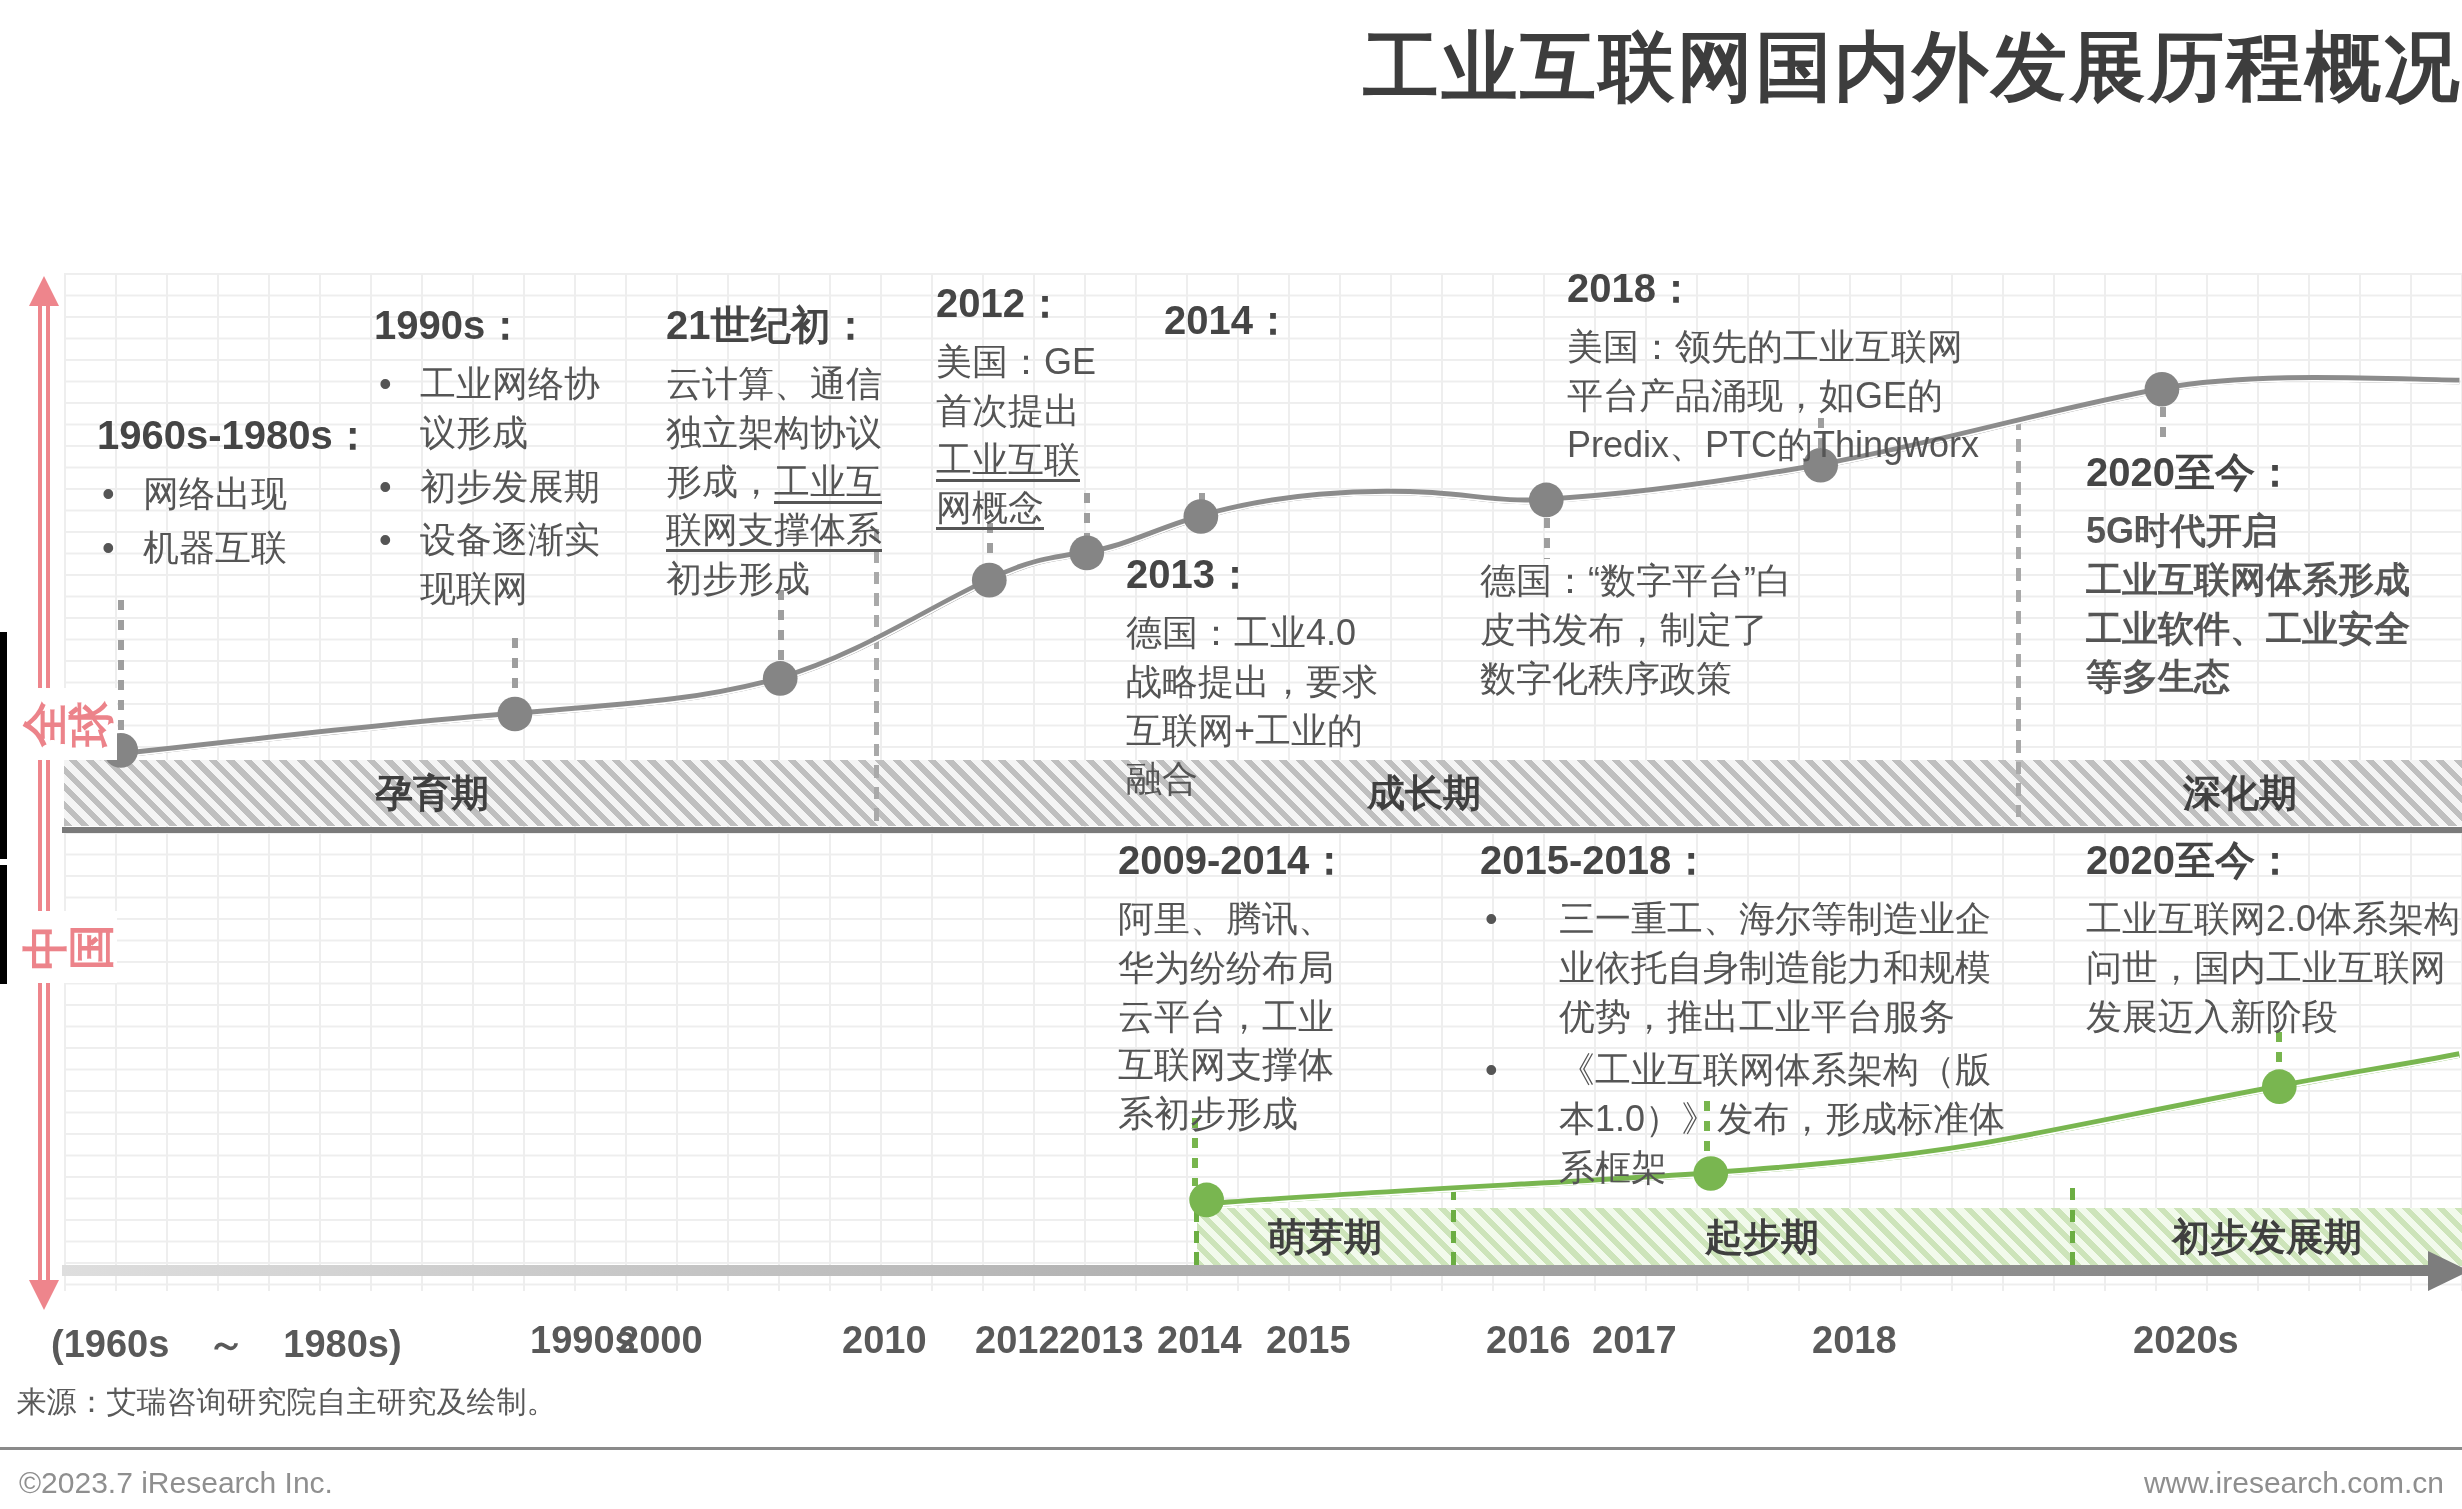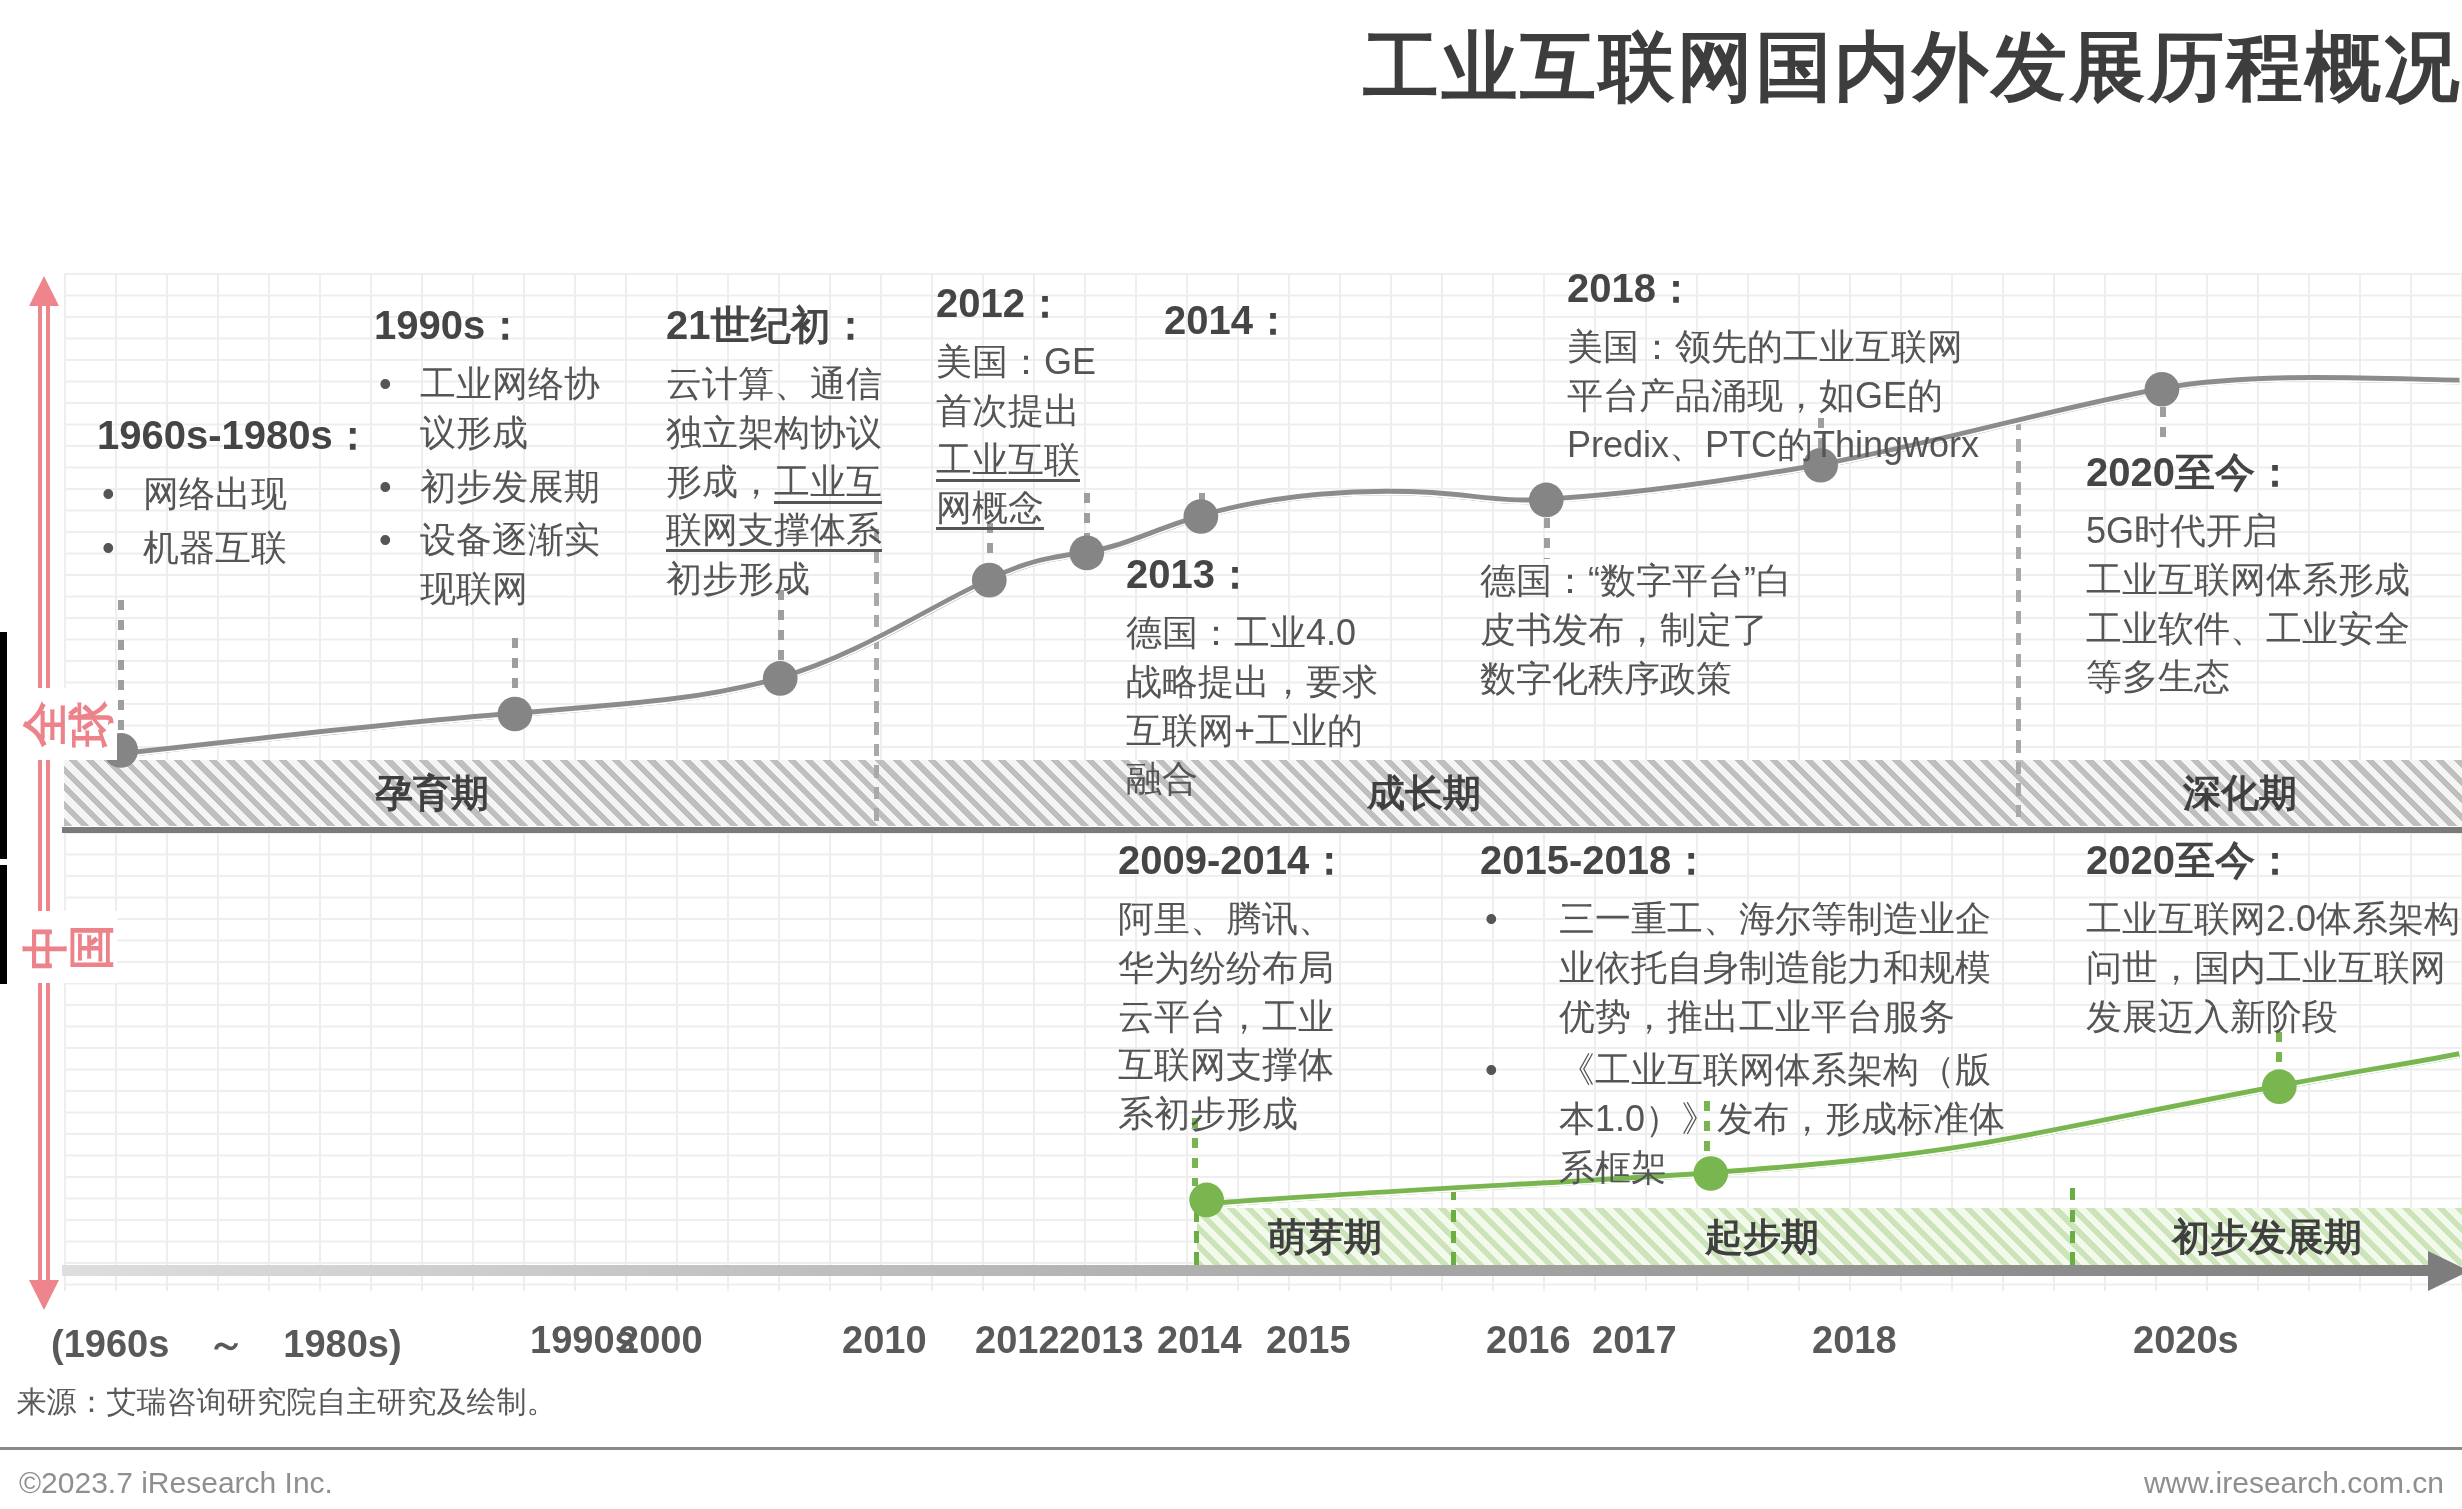--- a/index.html
+++ b/index.html
@@ -47,21 +47,21 @@
   .dotcon.green{background-image:repeating-linear-gradient(to bottom,#78b54e 0 10px,transparent 10px 20px);}
   .bound{width:5px;background-image:repeating-linear-gradient(to bottom,#a9a9a9 0 12.4px,transparent 12.4px 21.5px);z-index:3;}
   .bound.green{background-image:repeating-linear-gradient(to bottom,#6cae43 0 12.4px,transparent 12.4px 21.5px);}
 
   #curves{left:0;top:0;width:2462px;height:1509px;z-index:4;}
 
   
   .ev{position:absolute;z-index:5;}
   .ev .hd{font-size:40px;font-weight:bold;color:#454545;margin-bottom:6.6px;white-space:nowrap;}
   .ev .bd{font-size:36px;line-height:1.36;color:#555555;}
-  .ev .ln{font-size:36px;line-height:1.36;color:#555555;white-space:nowrap;}
+  .ev .ln{font-size:36px;line-height:1.36;color:#555555;white-space:nowrap;font-weight:bold;}
   .ev ul{list-style:none;margin:0;padding:0;}
   .ev li{position:relative;padding-left:46px;font-size:36px;line-height:1.36;color:#555555;margin-top:5px;}
   .ev li::before{content:"\2022";position:absolute;left:5px;top:0;color:#555555;}
   .u{text-decoration:underline;text-underline-offset:7.4px;text-decoration-thickness:2.5px;}
 
   
   .xlab{position:absolute;top:1319px;font-size:38px;font-weight:bold;color:#595959;white-space:nowrap;z-index:5;}
 
   
   #source{left:16.5px;top:1382px;font-size:30px;color:#595959;z-index:5;}

